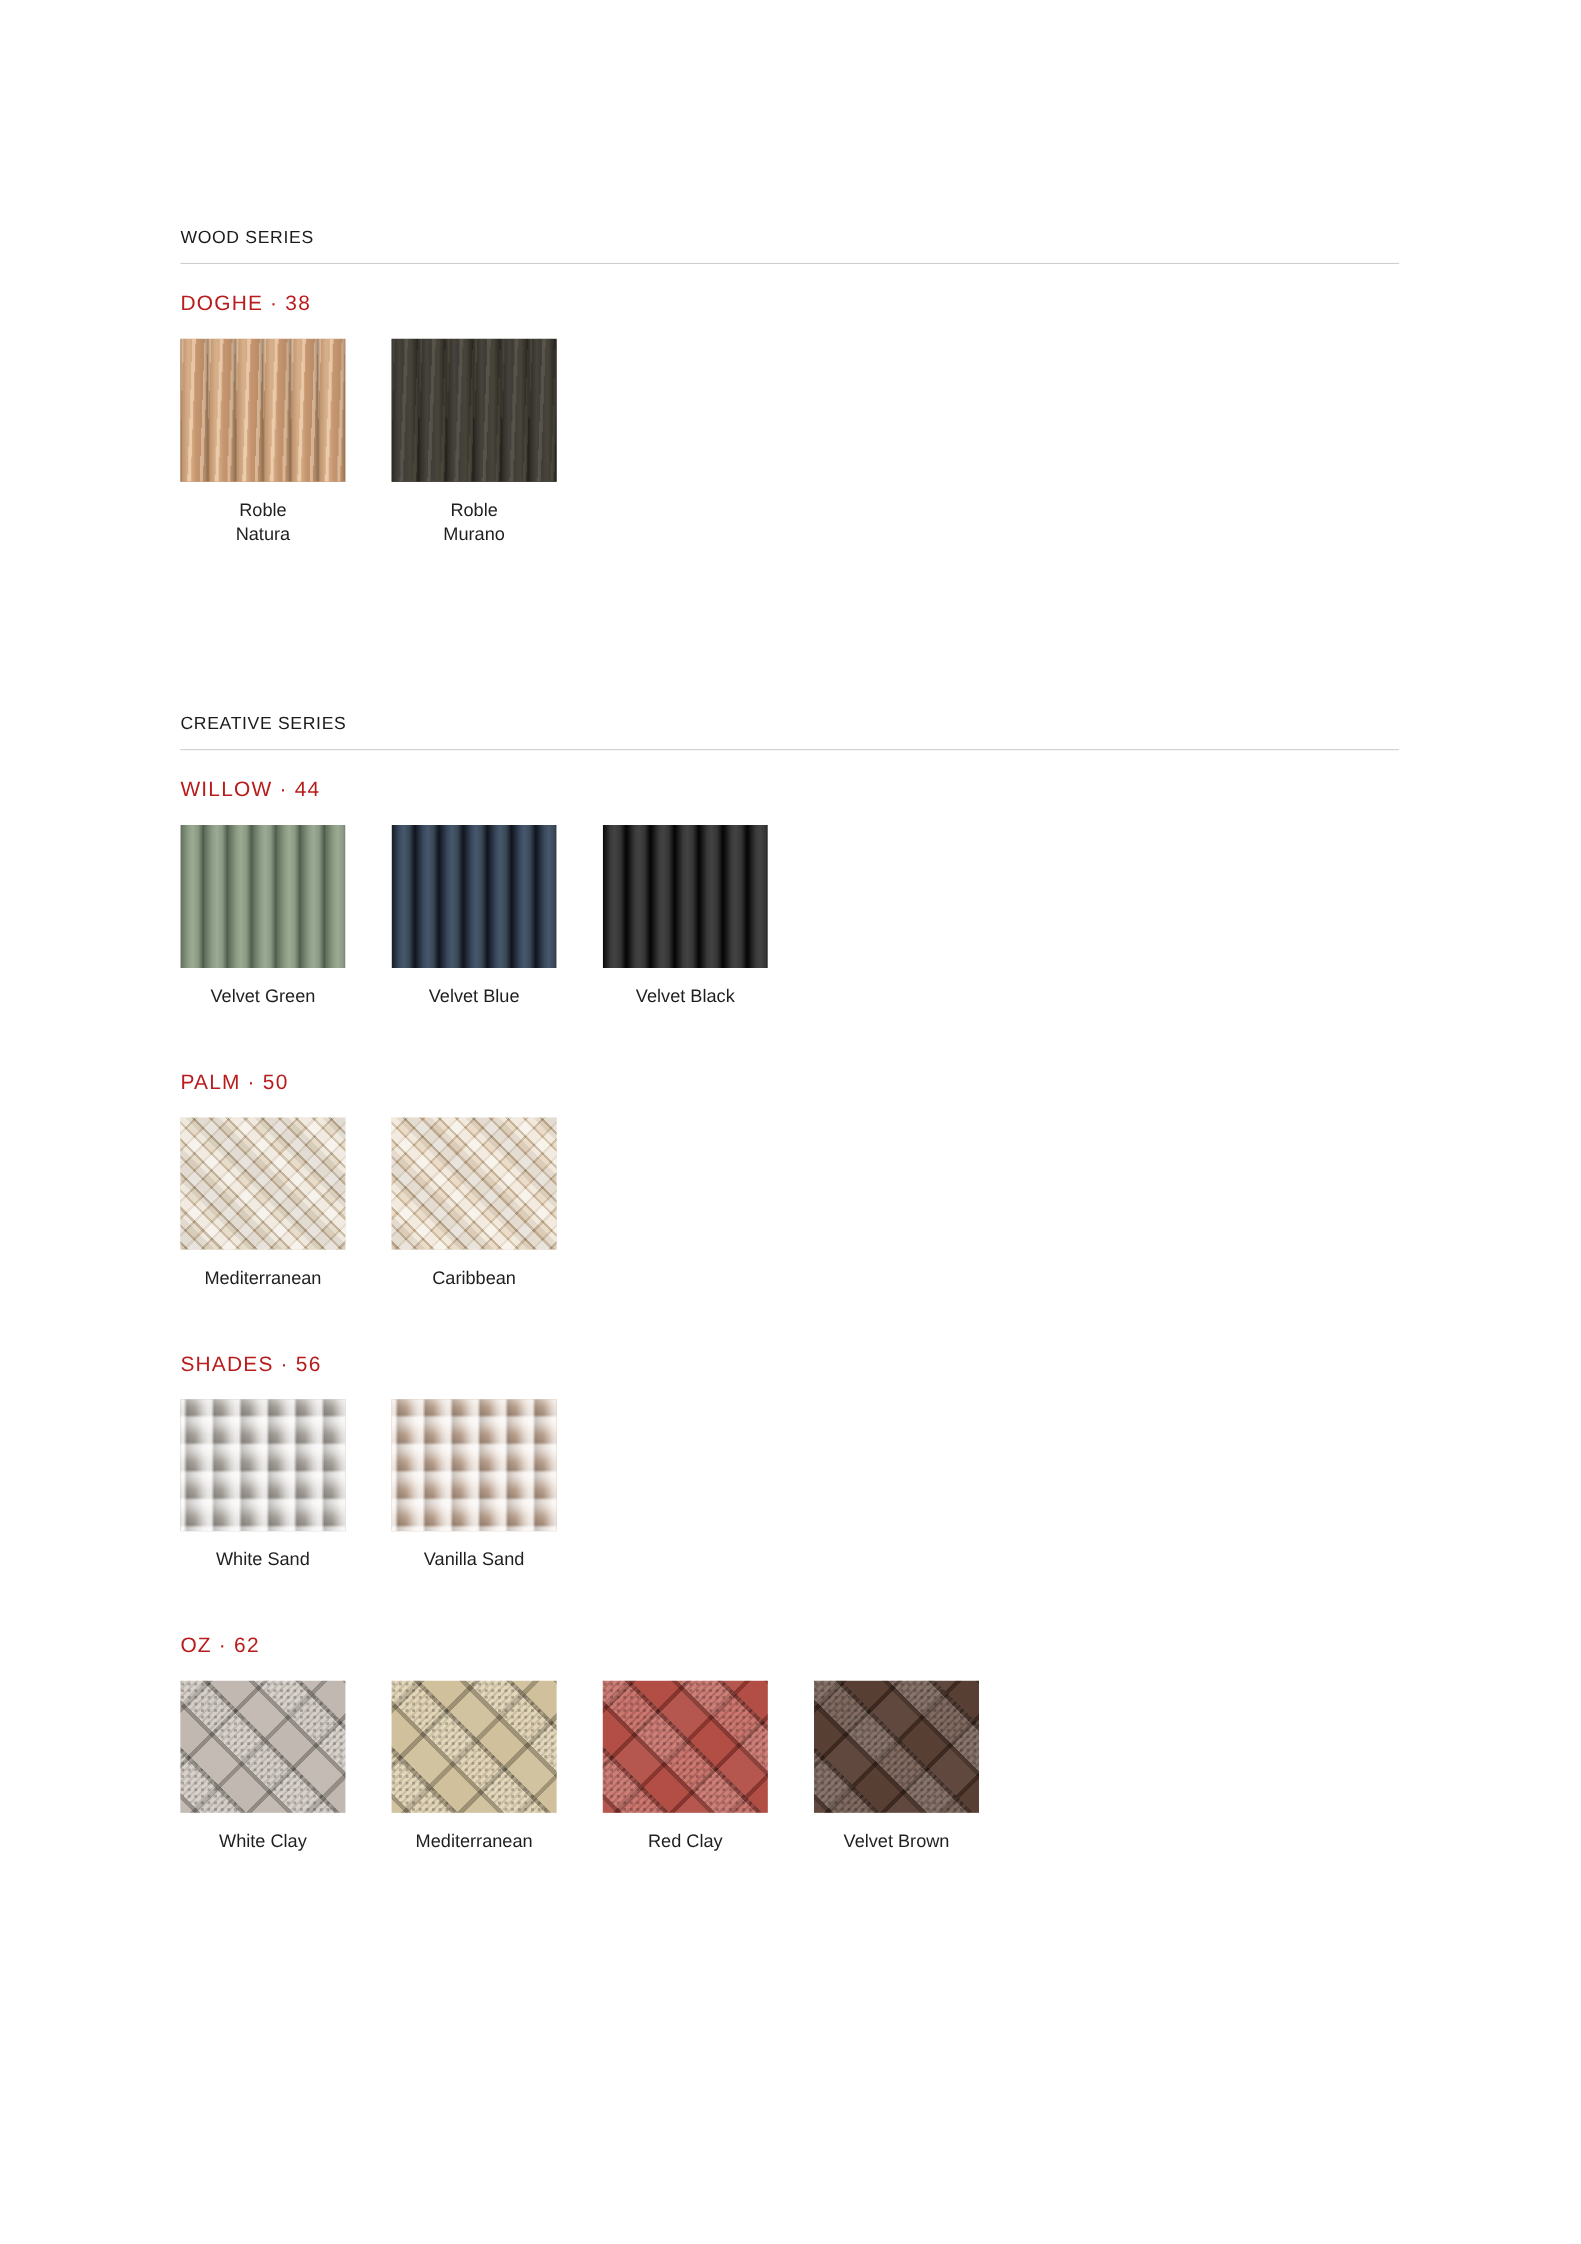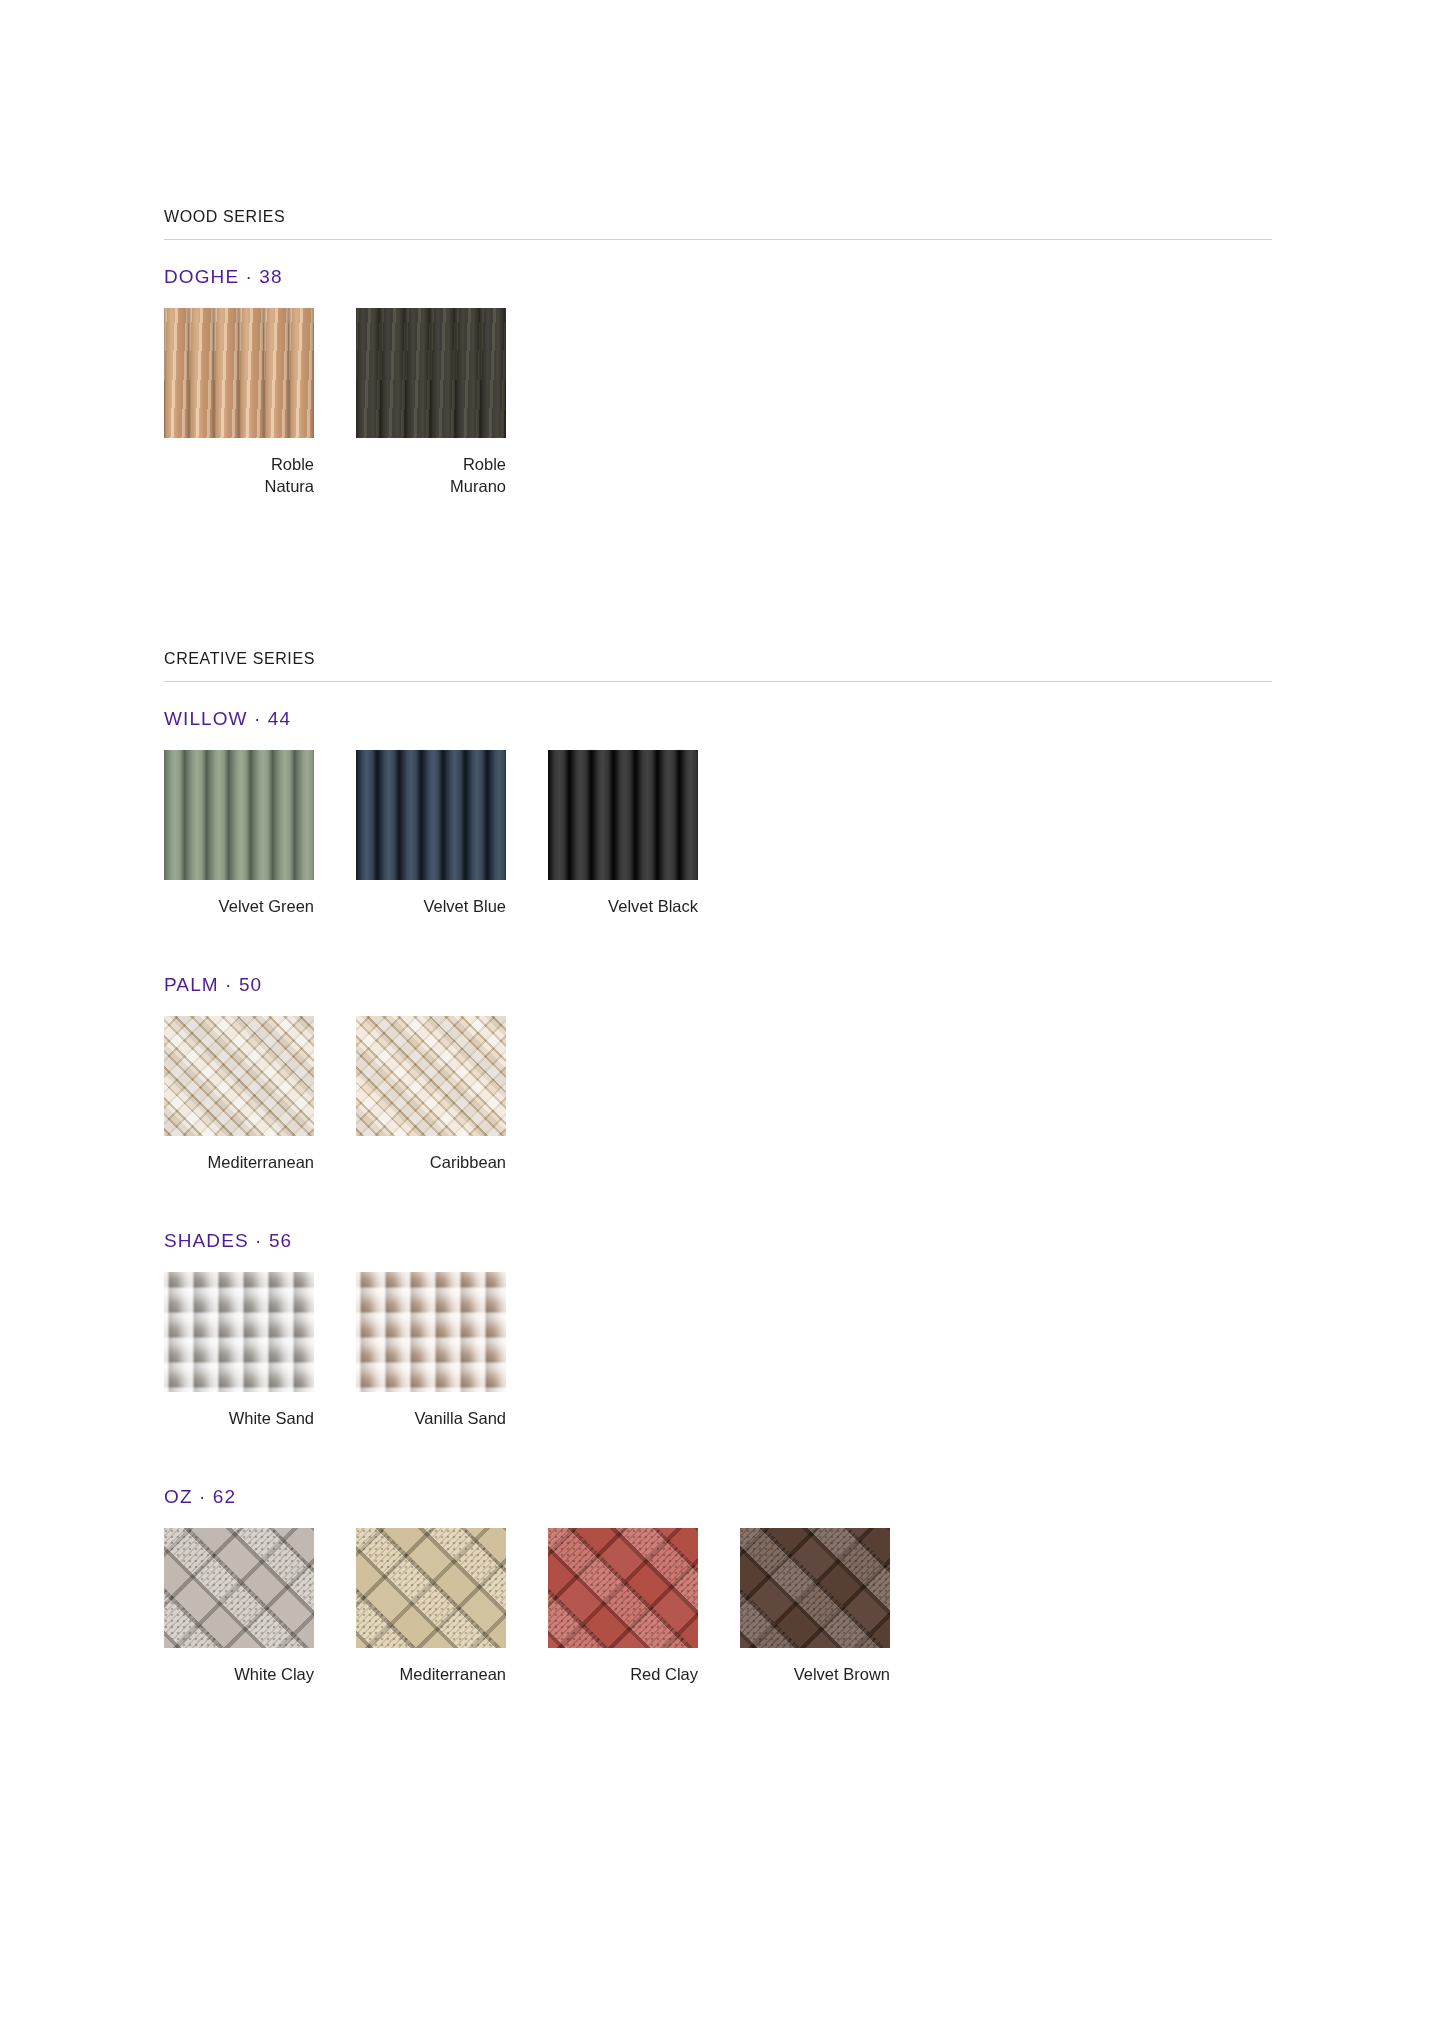--- a/index.html
+++ b/index.html
@@ -13,34 +13,34 @@
 
   
   .section{position:absolute;left:164px;width:1108px;}
   .section-title{
     font-size:16px;letter-spacing:.6px;color:#1b1b1b;font-weight:400;
     padding-bottom:13px;white-space:nowrap;
   }
   .section-rule{height:1px;background:#cfcfcf;width:1108px;}
   .group{margin-top:26px;}
   .group-title{
-    font-size:19px;letter-spacing:1.1px;color:#4c1d95;font-weight:400;
+    font-size:19px;letter-spacing:1.1px;color:#b91c1c;font-weight:400;
     margin-bottom:20px;white-space:nowrap;
   }
 
   
   .row{display:flex;}
   .cell{width:192px;display:flex;flex-direction:column;align-items:flex-start;}
   .chip{
     width:150px;height:130px;position:relative;overflow:hidden;
     background:#ddd;
   }
   .chip.short{height:120px;}
   .caption{
-    width:150px;text-align:right;margin-top:16px;
+    width:150px;text-align:center;margin-top:16px;
     font-size:16.5px;line-height:1.33;color:#1f1f1f;font-weight:400;
     white-space:pre-line;
   }
 
   
 
   
   .tx-wood{background-repeat:repeat;}
   .tx-wood::before{
     content:"";position:absolute;inset:0;

